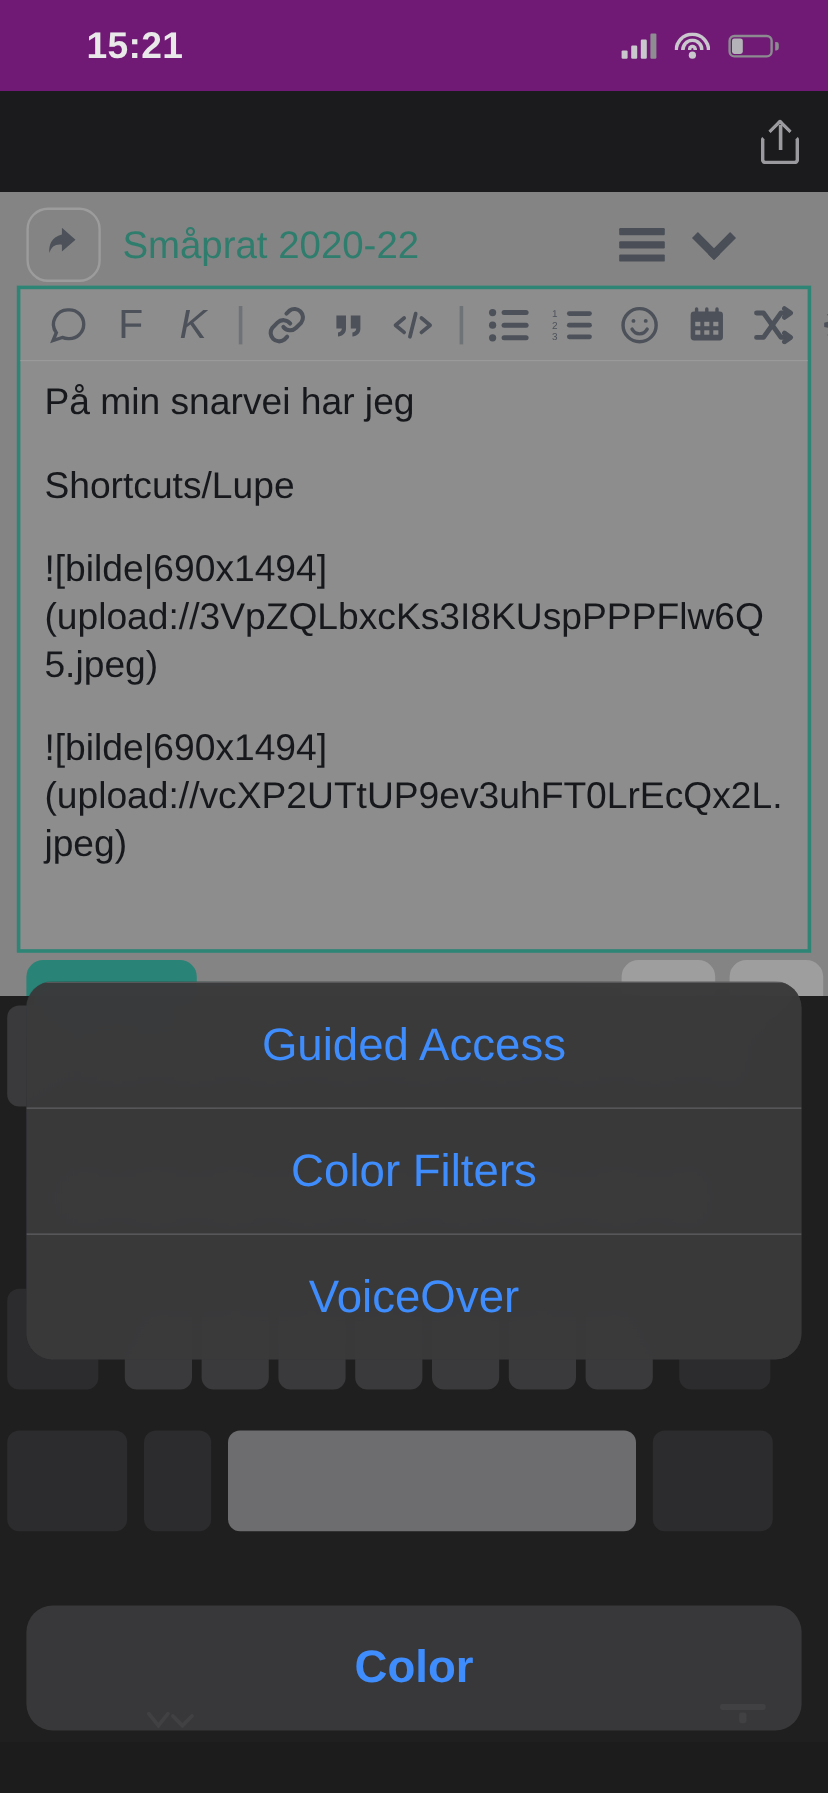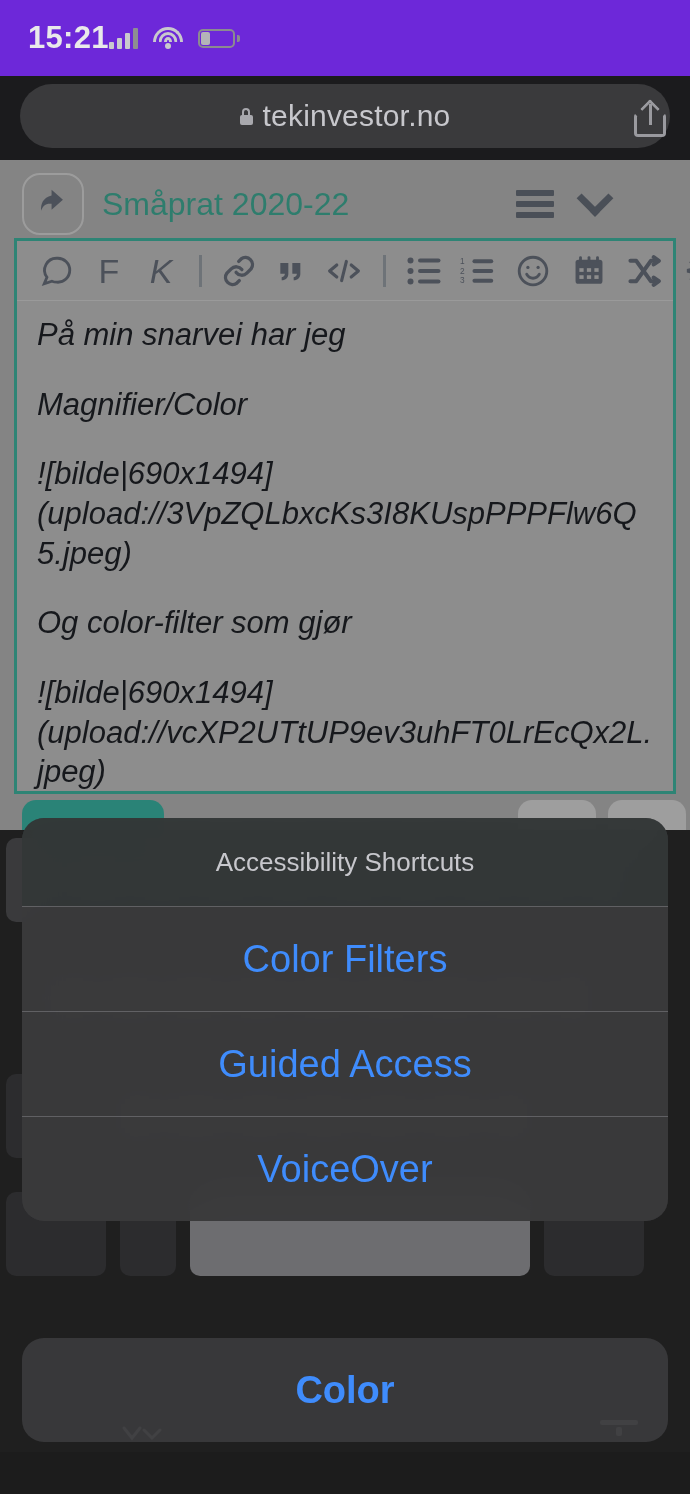--- a/index.html
+++ b/index.html
@@ -6,23 +6,23 @@
   html,body { width:690px; height:1494px; overflow:hidden; }
   body {
     font-family:"Liberation Sans", sans-serif;
     background:#1c1c1c;
     position:relative;
   }
 
   
   .statusbar{
     position:absolute; top:0; left:0; width:690px; height:76px;
-    background:#6d28d9;
-    display:flex; align-items:center; justify-content:flex-start;
-    padding:0 46px 0 28px;
+    background:#701a75;
+    display:flex; align-items:center; justify-content:space-between;
+    padding:0 46px 0 72px;
   }
   .status-time{
     color:#e9e9ea; font-size:31px; font-weight:600; letter-spacing:.3px;
   }
   .status-right{ display:flex; align-items:center; gap:15px; }
 
   .sig{ display:flex; align-items:flex-end; gap:3px; height:22px; }
   .sig i{ display:block; width:5px; background:#c9c9cd; border-radius:1px; }
   .sig i:nth-child(1){height:7px;}
   .sig i:nth-child(2){height:11px;}
@@ -131,21 +131,21 @@
     padding:0 14px; border-bottom:1px solid #9a9a9a;
   }
   .tb{ color:#4c515a; display:flex; align-items:center; justify-content:center; flex:0 0 auto; }
   .tb svg{ display:block; }
   .tb-letter{ font-size:34px; line-height:1; color:#4c515a; font-weight:500; }
   .tb-letter.k{ font-style:italic; font-weight:400; }
   .tb-sep{ width:3px; height:32px; background:#6e7378; flex:0 0 auto; }
 
   .editor-body{
     padding:14px 20px 0 20px; color:#16181c; font-size:31px; line-height:1.28;
-    height:492px; overflow:hidden;font-style:italic;
+    height:492px; overflow:hidden;
   }
   .editor-body p{ margin:0 0 30px 0; word-break:break-word; }
   .editor-body p.tight{ margin-bottom:0; }
 
   
   .reply-btn{
     position:absolute; top:640px; left:22px; width:142px; height:62px;
     background:#2a8377; border-radius:14px;
   }
   .ghost-btn{
@@ -226,27 +226,20 @@
     </div>
     <div class="batt">
       <div class="shell"></div>
         <div class="fill"></div>
         <div class="nub"></div>
     </div>
   </div>
 </div>
 
 <div class="safaribar">
-  <div class="urlpill">
-    <div class="lock">
-      <div class="shackle"></div>
-        <div class="body"></div>
-    </div>
-    <div class="urltext">tekinvestor.no</div>
-  </div>
   <div class="share-btn">
     <div class="box"></div>
       <div class="stem"></div>
       <div class="head"></div>
   </div>
 </div>
 
 <div class="page">
 
   <div class="topic-header">
@@ -357,23 +350,22 @@
       </div>
       <div class="tb" style="width:56px">
         <svg width="34" height="34" viewBox="0 0 24 24" fill="#4c515a">
           <path d="M12 8.2a3.8 3.8 0 1 0 0 7.6 3.8 3.8 0 0 0 0-7.6zm9.4 5.1.02-2.6-2.5-.5a7.4 7.4 0 0 0-.9-2.2l1.5-2-1.9-1.8-2 1.5a7.4 7.4 0 0 0-2.2-.9L12.9 2h-2.6l-.5 2.5a7.4 7.4 0 0 0-2.2.9l-2-1.5-1.9 1.9 1.5 2a7.4 7.4 0 0 0-.9 2.2L2 10.5v2.6l2.5.5c.2.8.5 1.5.9 2.2l-1.5 2 1.9 1.9 2-1.5c.7.4 1.4.7 2.2.9l.5 2.5h2.6l.5-2.5c.8-.2 1.5-.5 2.2-.9l2 1.5 1.9-1.9-1.5-2c.4-.7.7-1.4.9-2.2l2.4-.5z"></path>
         </svg>
       </div>
     </div>
 
     <div class="editor-body">
       <p>På min snarvei har jeg</p>
-      <p>Magnifier/Color</p>
+      <p>Shortcuts/Lupe</p>
       <p>![bilde|690x1494](upload://3VpZQLbxcKs3I8KUspPPPFlw6Q5.jpeg)</p>
-      <p>Og color-filter som gjør</p>
       <p class="tight">![bilde|690x1494](upload://vcXP2UTtUP9ev3uhFT0LrEcQx2L.jpeg)</p>
     </div>
   </div>
 
   <div class="reply-btn"></div>
   <div class="ghost-btn g1"></div>
   <div class="ghost-btn g2"></div>
 </div>
 
 <div class="keyboard">
@@ -426,20 +418,19 @@
   <div class="kb-key-glyph">
     <svg width="46" height="22" viewBox="0 0 46 22" fill="#b8b8bd">
       <rect x="4" y="3" width="38" height="5" rx="2"></rect>
         <rect x="20" y="10" width="6" height="9" rx="2"></rect>
     </svg>
   </div>
   <div class="home-indicator"></div>
 </div>
 
 <div class="sheet">
-  <div class="sheet-title">Accessibility Shortcuts</div>
+  <div class="sheet-item">Guided Access</div>
   <div class="sheet-item">Color Filters</div>
-  <div class="sheet-item">Guided Access</div>
   <div class="sheet-item">VoiceOver</div>
 </div>
 
 <div class="cancel-card">Color</div>
 <div class="bottom-fill"></div>
 
 </body></html>

